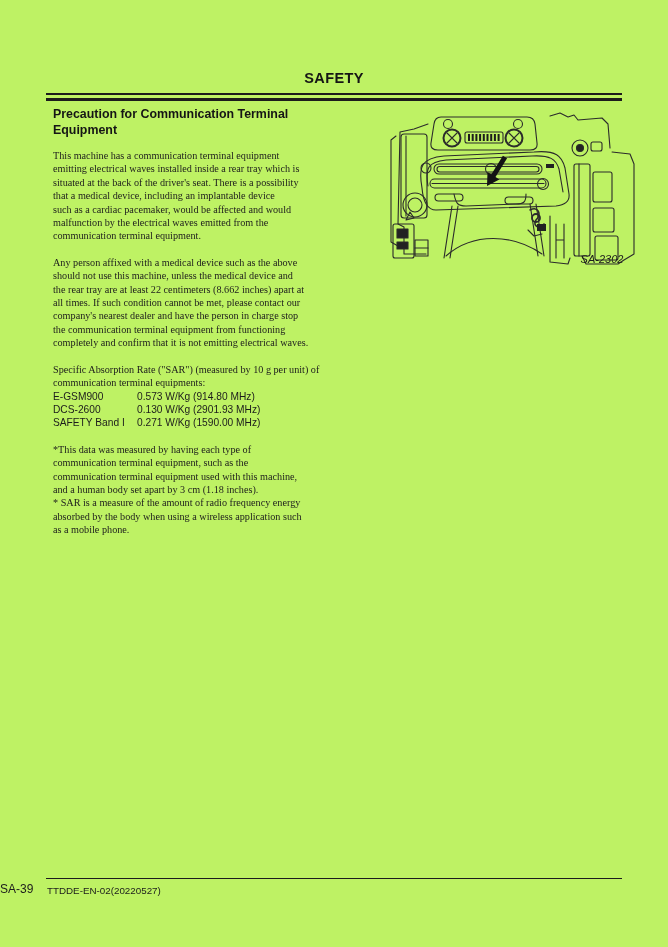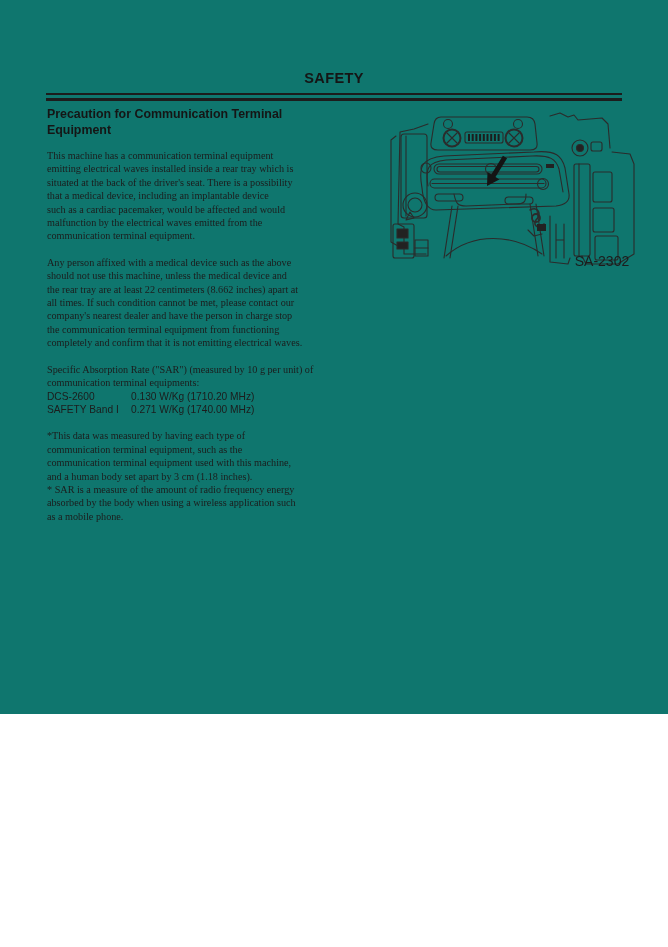--- a/index.html
+++ b/index.html
@@ -1,20 +1,20 @@
 <!DOCTYPE html>
 <html><head>
 <meta charset="utf-8">
 <style>
   html, body { margin: 0; padding: 0; background: #ffffff; }
   .page {
     position: relative;
     width: 668px;
-    height: 714px;
-    background: #0f766e;
+    height: 947px;
+    background: #bef264;
     font-family: "Liberation Sans", sans-serif;
     color: #1c1c1c;
     overflow: hidden;
   }
   .header-title {
     position: absolute;
     top: 70px;
     left: 0;
     width: 100%;
     text-align: center;
@@ -28,21 +28,21 @@
     top: 93px;
     left: 46px;
     width: 576px;
     height: 8px;
     border-top: 2px solid #1c1c1c;
     border-bottom: 3px solid #1c1c1c;
     box-sizing: border-box;
   }
   .left-col {
     position: absolute;
-    left: 47px;
+    left: 53px;
     top: 107px;
     width: 342px;
   }
   .section-heading {
     font-size: 12.4px;
     font-weight: bold;
     line-height: 15.5px;
     margin: 0 0 11px 0;
     white-space: pre-line;
     color: #151515;
@@ -69,22 +69,23 @@
     width: 254px;
     height: 162px;
   }
   .figure svg { width: 100%; height: 100%; display: block; }
   .figure-label {
     position: absolute;
     left: 562px;
     top: 253px;
     width: 80px;
     text-align: center;
-    font-size: 14px;
+    font-size: 11px;
     color: #1c1c1c;
+    font-style: italic;
   }
   .footer-rule {
     position: absolute;
     left: 46px;
     top: 878px;
     width: 576px;
     height: 0;
     border-top: 1.5px solid #1c1c1c;
   }
   .footer-doc {
@@ -124,26 +125,30 @@
 should not use this machine, unless the medical device and
 the rear tray are at least 22 centimeters (8.662 inches) apart at
 all times. If such condition cannot be met, please contact our
 company's nearest dealer and have the person in charge stop
 the communication terminal equipment from functioning
 completely and confirm that it is not emitting electrical waves.</p>
     <p class="para tight">Specific Absorption Rate ("SAR") (measured by 10 g per unit) of
 communication terminal equipments:</p>
     <div class="sar-table">
       <div class="sar-row">
+        <span class="sar-band">E-GSM900</span>
+        <span class="sar-value">0.573 W/Kg (914.80 MHz)</span>
+      </div>
+      <div class="sar-row">
         <span class="sar-band">DCS-2600</span>
-        <span class="sar-value">0.130 W/Kg (1710.20 MHz)</span>
+        <span class="sar-value">0.130 W/Kg (2901.93 MHz)</span>
       </div>
       <div class="sar-row">
         <span class="sar-band">SAFETY Band I</span>
-        <span class="sar-value">0.271 W/Kg (1740.00 MHz)</span>
+        <span class="sar-value">0.271 W/Kg (1590.00 MHz)</span>
       </div>
     </div>
     <p class="para">*This data was measured by having each type of
 communication terminal equipment, such as the
 communication terminal equipment used with this machine,
 and a human body set apart by 3 cm (1.18 inches).
 * SAR is a measure of the amount of radio frequency energy
 absorbed by the body when using a wireless application such
 as a mobile phone.</p>
   </div>

